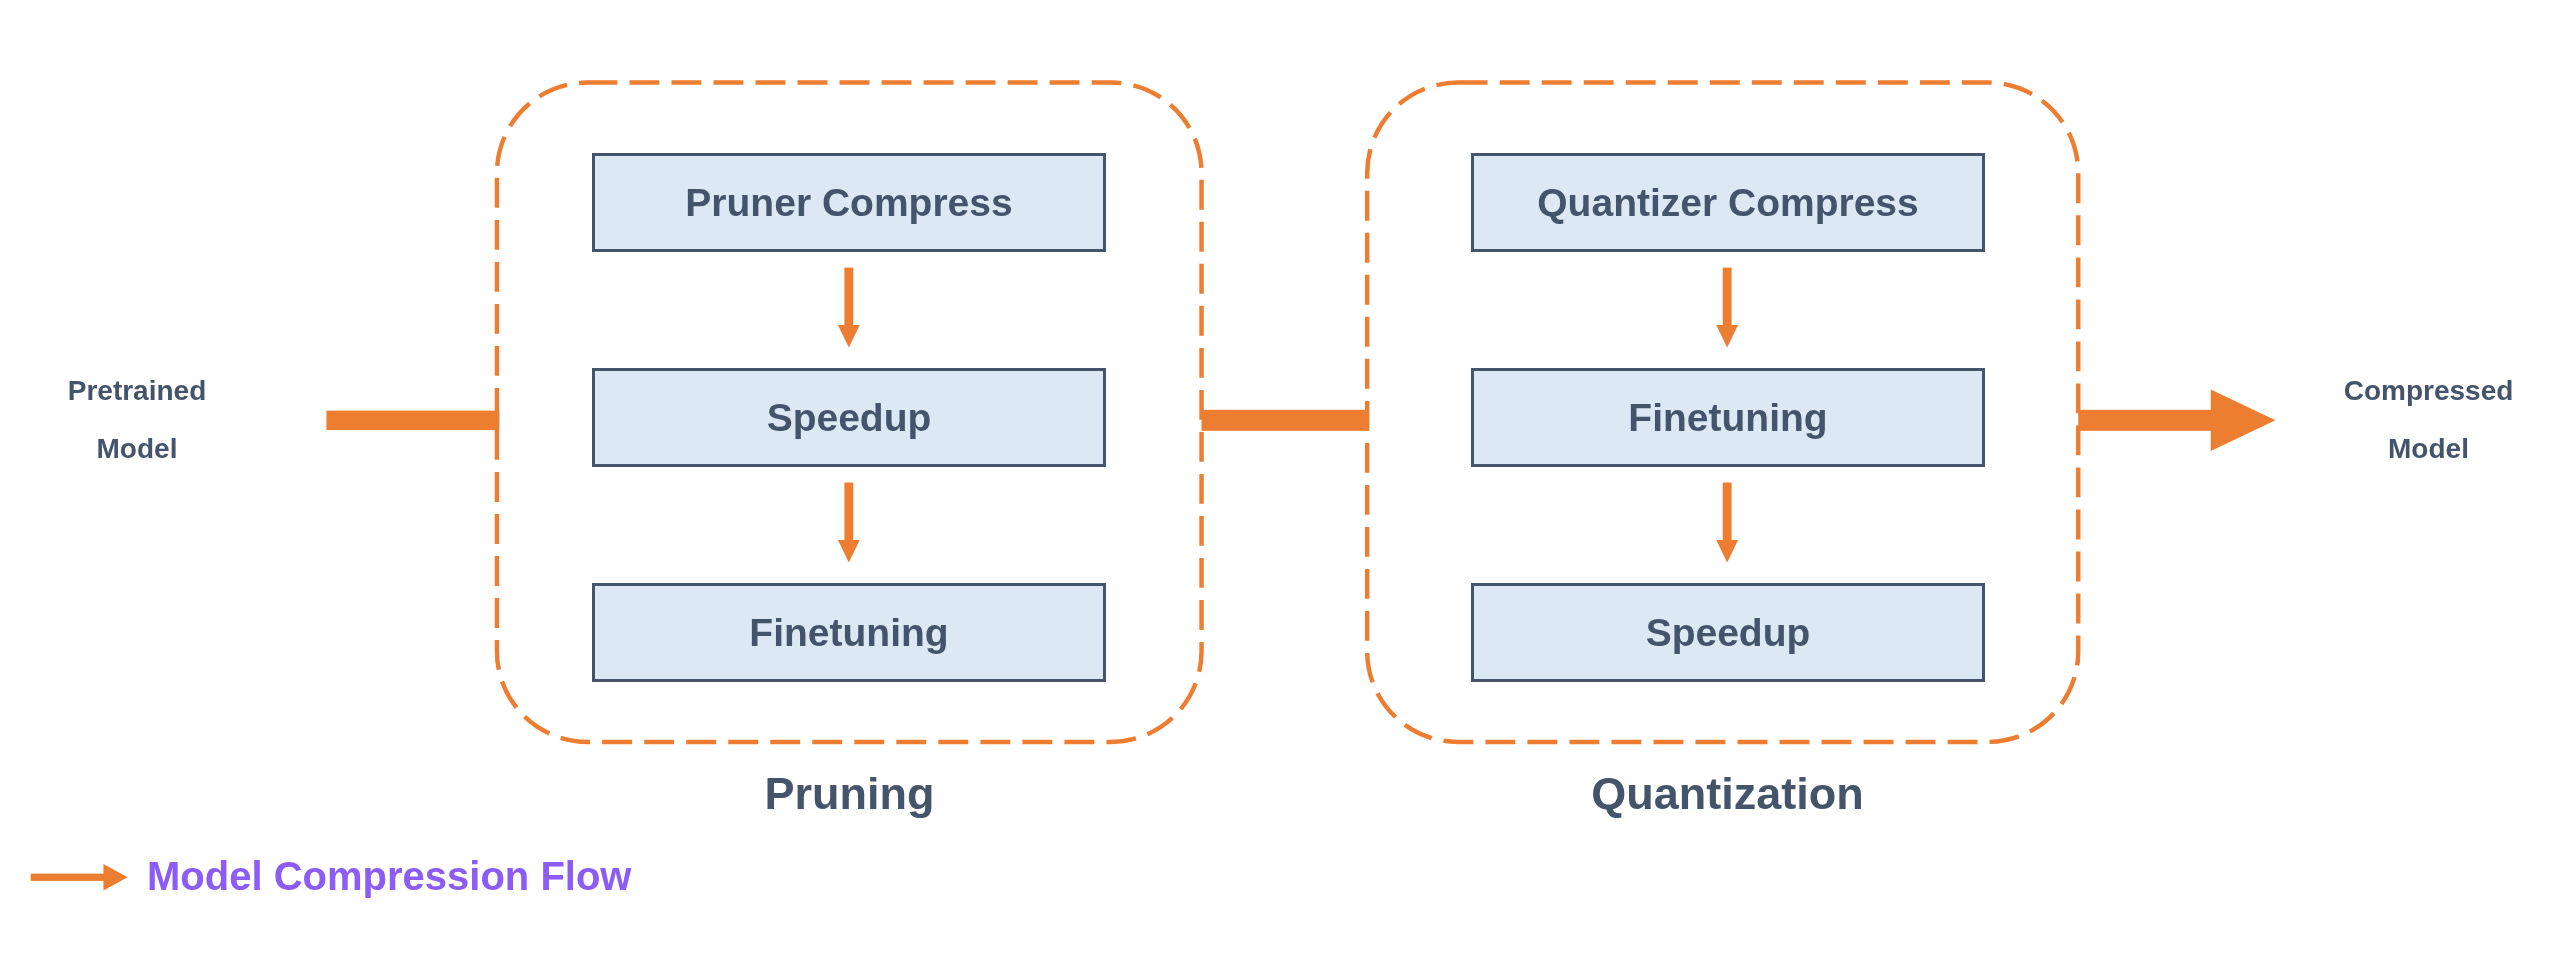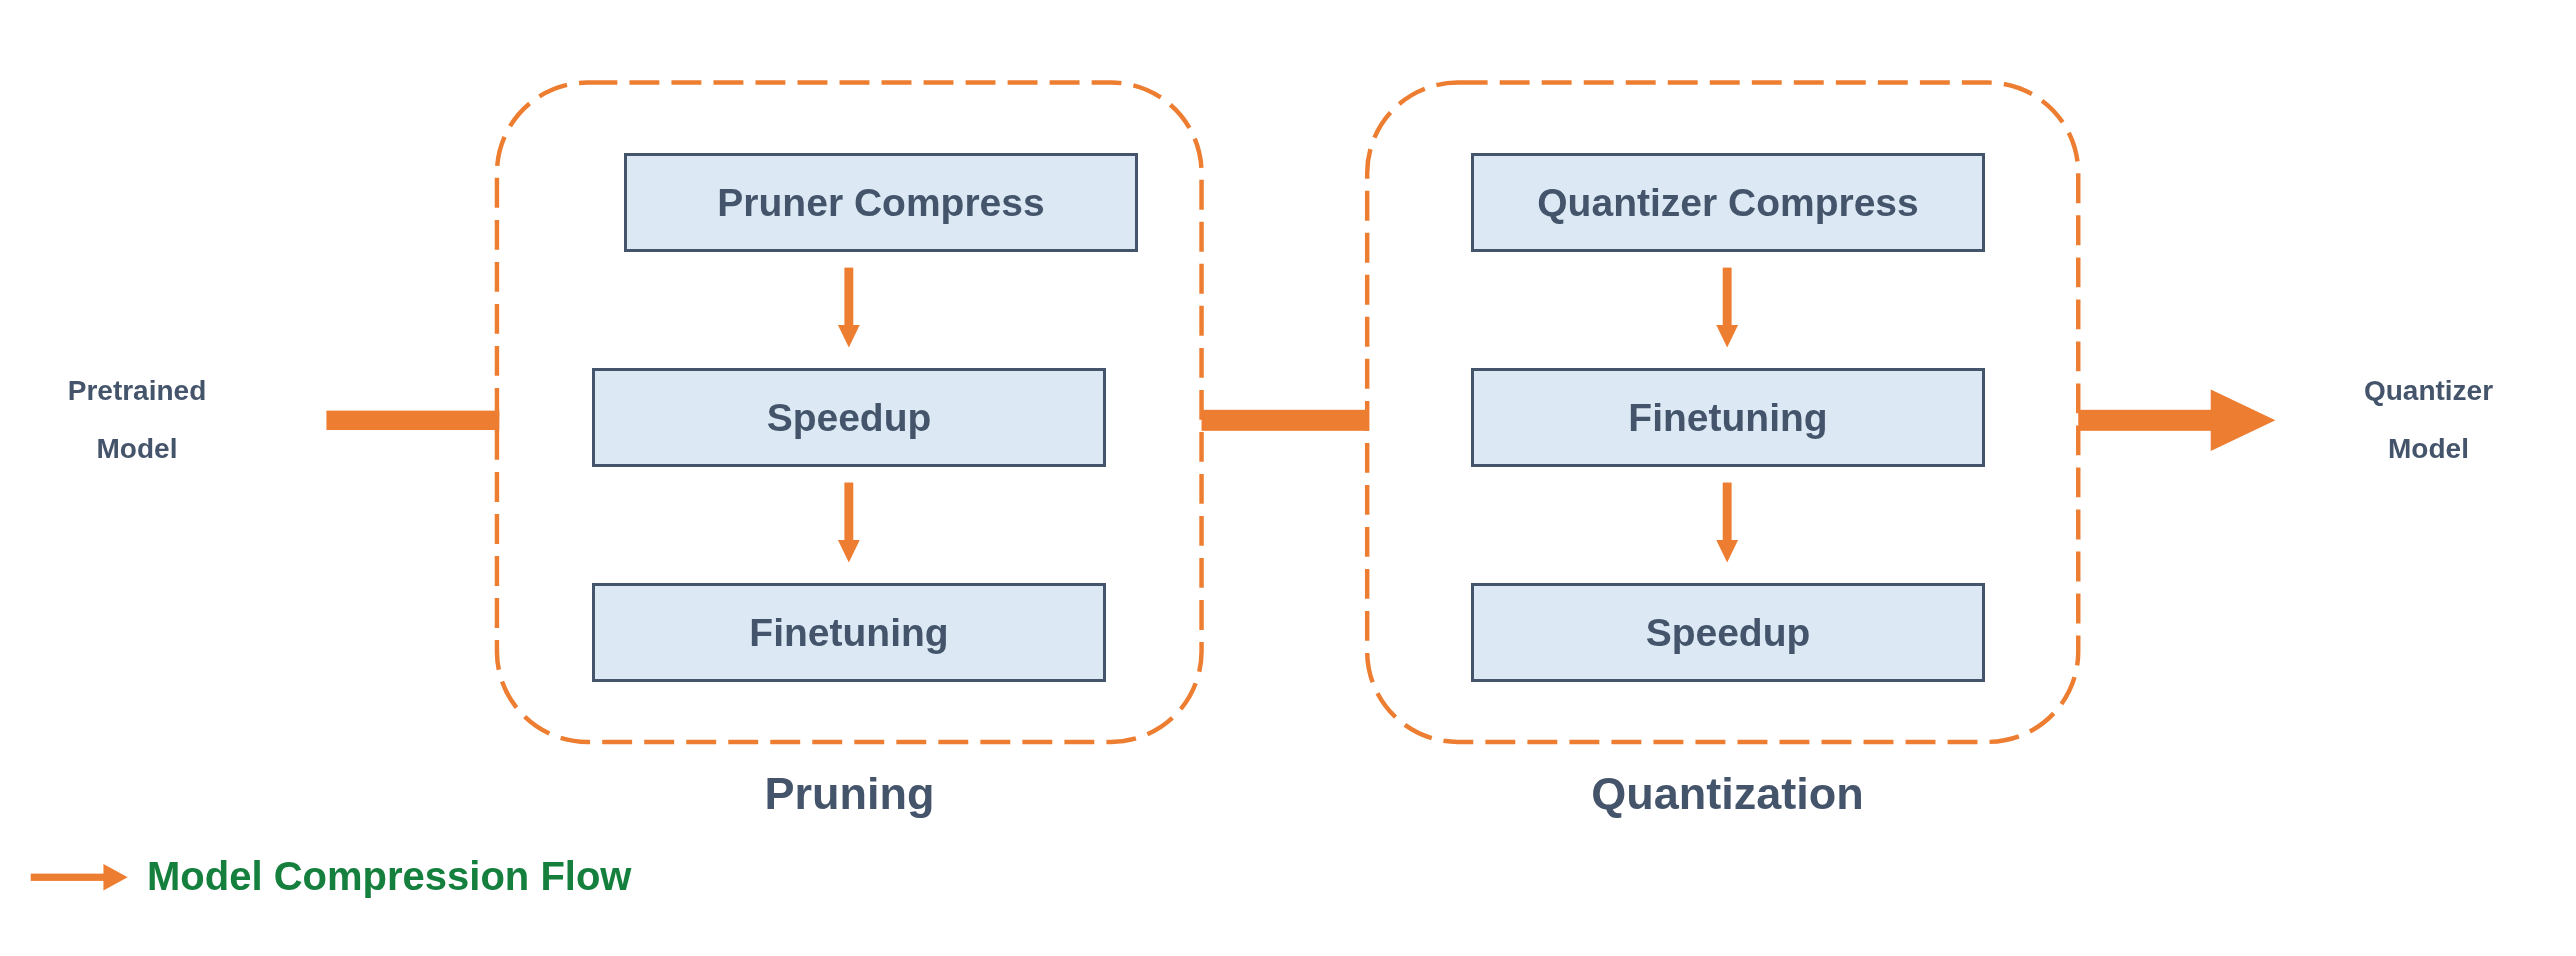--- a/index.html
+++ b/index.html
@@ -53,21 +53,21 @@
   }
   .legend-label {
     position: absolute;
     left: 147px;
     top: 850px;
     height: 53px;
     display: flex;
     align-items: center;
     font-size: 40px;
     font-weight: bold;
-    color: #15803d;
+    color: #8b5cf6;
   }
 </style>
 </head>
 <body>
 
 <div class="canvas">
 
   <svg class="flow-svg" viewBox="0 0 3188 1184">
 
     <rect x="615" y="102" width="872" height="816" rx="112" ry="112" fill="none" stroke="#ED7D31" stroke-width="5.5" stroke-dasharray="37 15"></rect>
@@ -103,21 +103,21 @@
       <rect x="38" y="1081" width="94" height="9" fill="#ED7D31"></rect>
       <polygon points="128,1069 128,1102 158,1085.5" fill="#ED7D31"></polygon>
     </g>
   </svg>
 
   <div class="side-label" style="left:16px; top:360px; width:242px; height:120px;">
     <span>Pretrained</span>
     <span>Model</span>
   </div>
 
-  <div class="step-box" style="left:624px; top:153px;">
+  <div class="step-box" style="left:592px; top:153px;">
     <span>Pruner Compress</span>
   </div>
   <div class="step-box" style="left:592px; top:368px;">
     <span>Speedup</span>
   </div>
   <div class="step-box" style="left:592px; top:583px;">
     <span>Finetuning</span>
   </div>
 
   <div class="step-box" style="left:1471px; top:153px;align-items:center;">
@@ -127,20 +127,20 @@
     <span>Finetuning</span>
   </div>
   <div class="step-box" style="left:1471px; top:583px;">
     <span>Speedup</span>
   </div>
 
   <div class="group-label" style="left:1558px; top:768px;">Quantization</div>
   <div class="group-label" style="left:680px; top:768px;">Pruning</div>
 
   <div class="side-label" style="left:2295px; top:360px; width:267px; height:120px;">
-    <span>Quantizer</span>
+    <span>Compressed</span>
     <span>Model</span>
   </div>
 
   <div class="legend-label">Model Compression Flow</div>
 
 </div>
 
 
 </body></html>

